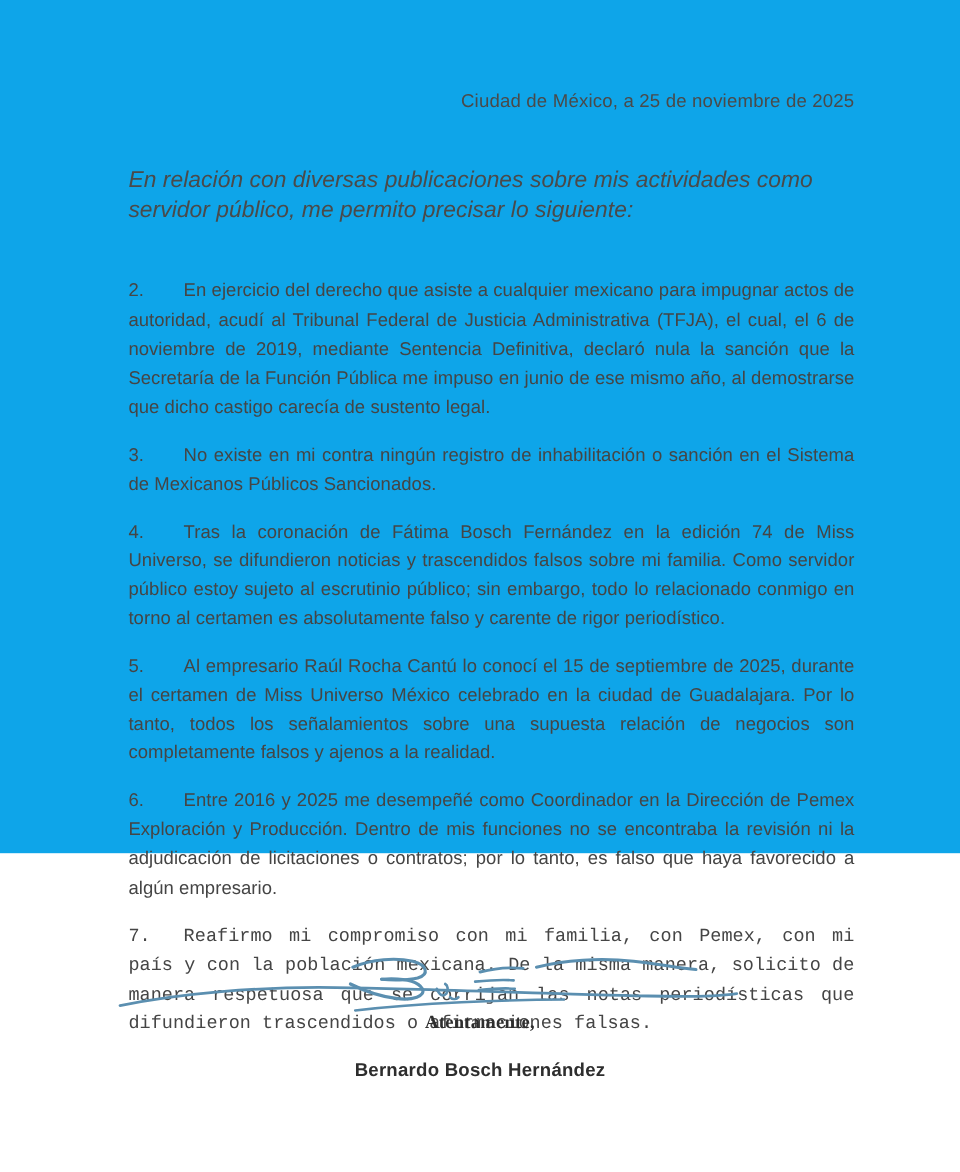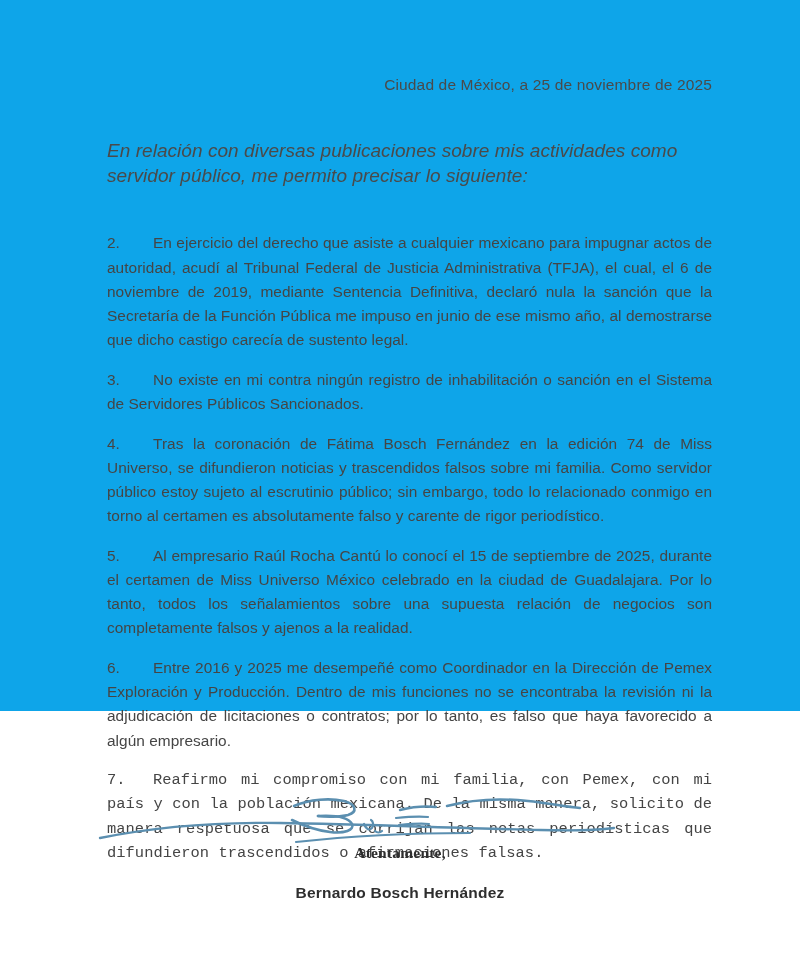--- a/index.html
+++ b/index.html
@@ -120,21 +120,21 @@
 
   <div class="date-line">Ciudad de México, a 25 de noviembre de 2025</div>
 
   <div class="intro">En relación con diversas publicaciones sobre mis actividades como servidor público, me permito precisar lo siguiente:</div>
 
   <div class="body-block">
     <p class="para">
       <span class="num">2.</span><span>En ejercicio del derecho que asiste a cualquier mexicano para impugnar actos de autoridad, acudí al Tribunal Federal de Justicia Administrativa (TFJA), el cual, el 6 de noviembre de 2019, mediante Sentencia Definitiva, declaró nula la sanción que la Secretaría de la Función Pública me impuso en junio de ese mismo año, al demostrarse que dicho castigo carecía de sustento legal.</span>
     </p>
     <p class="para">
-      <span class="num">3.</span><span>No existe en mi contra ningún registro de inhabilitación o sanción en el Sistema de Servidores Públicos Sancionados.</span>
+      <span class="num">3.</span><span>No existe en mi contra ningún registro de inhabilitación o sanción en el Sistema de Mexicanos Públicos Sancionados.</span>
     </p>
     <p class="para">
       <span class="num">4.</span><span>Tras la coronación de Fátima Bosch Fernández en la edición 74 de Miss Universo, se difundieron noticias y trascendidos falsos sobre mi familia. Como servidor público estoy sujeto al escrutinio público; sin embargo, todo lo relacionado conmigo en torno al certamen es absolutamente falso y carente de rigor periodístico.</span>
     </p>
     <p class="para">
       <span class="num">5.</span><span>Al empresario Raúl Rocha Cantú lo conocí el 15 de septiembre de 2025, durante el certamen de Miss Universo México celebrado en la ciudad de Guadalajara. Por lo tanto, todos los señalamientos sobre una supuesta relación de negocios son completamente falsos y ajenos a la realidad.</span>
     </p>
     <p class="para">
       <span class="num">6.</span><span>Entre 2016 y 2025 me desempeñé como Coordinador en la Dirección de Pemex Exploración y Producción. Dentro de mis funciones no se encontraba la revisión ni la adjudicación de licitaciones o contratos; por lo tanto, es falso que haya favorecido a algún empresario.</span>
     </p>

